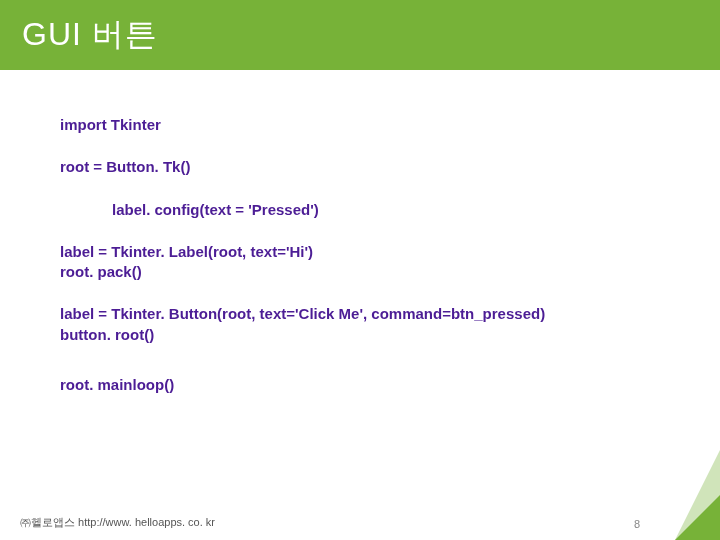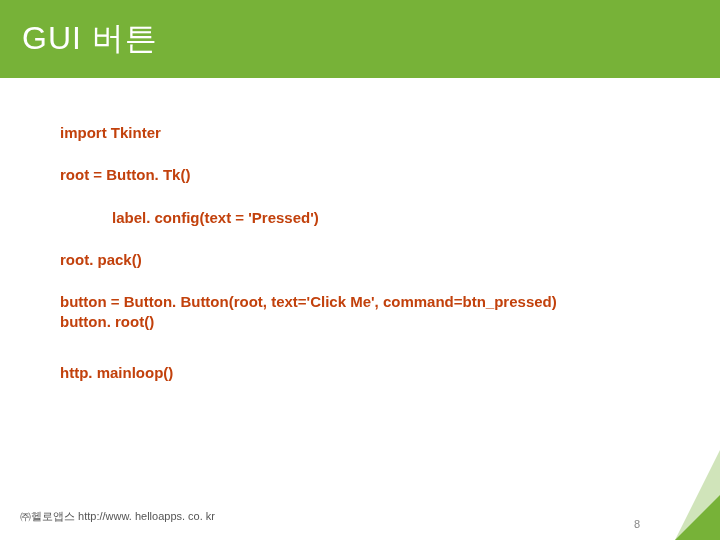--- a/index.html
+++ b/index.html
@@ -6,47 +6,47 @@
     body {
       width: 720px;
       height: 540px;
       background: #fff;
       font-family: "Malgun Gothic", "Segoe UI", Tahoma, sans-serif;
       position: relative;
       overflow: hidden;
     }
     .header-bar {
       width: 100%;
-      height: 78px;
+      height: 70px;
       background: #77b238;
       display: flex;
       align-items: center;
       padding-left: 22px;
     }
     .title {
       color: #fff;
       font-size: 32px;
       font-weight: 400;
       letter-spacing: 1px;
     }
     .content {
       padding: 45px 60px 0 60px;
     }
     .code-line {
       font-size: 15px;
-      color: #c2410c;
+      color: #4c1d95;
       font-weight: bold;
       line-height: 1.35;
       margin-bottom: 0;
     }
     .block { margin-bottom: 22px; }
     .indent { padding-left: 52px; margin-top: 12px; }
     .footer {
       position: absolute;
-      bottom: 16px;
+      bottom: 10px;
       left: 20px;
       font-size: 11px;
       color: #555;
     }
     .pagenum {
       position: absolute;
       bottom: 10px;
       right: 80px;
       font-size: 11px;
       color: #888;
@@ -85,30 +85,31 @@
 
   <div class="block">
     <div class="code-line">root = Button. Tk()</div>
   </div>
 
   <div class="block">
     <div class="code-line indent">label. config(text = 'Pressed')</div>
   </div>
 
   <div class="block">
+    <div class="code-line">label = Tkinter. Label(root, text='Hi')</div>
     <div class="code-line">root. pack()</div>
   </div>
 
   <div class="block">
-    <div class="code-line">button = Button. Button(root, text='Click Me', command=btn_pressed)</div>
+    <div class="code-line">label = Tkinter. Button(root, text='Click Me', command=btn_pressed)</div>
     <div class="code-line">button. root()</div>
   </div>
 
   <div class="block" style="margin-top:30px;">
-    <div class="code-line">http. mainloop()</div>
+    <div class="code-line">root. mainloop()</div>
   </div>
 
 </div>
 
 <div class="footer">㈜헬로앱스  http://www. helloapps. co. kr</div>
 <div class="pagenum">8</div>
 <div class="tri-accent2"></div>
 <div class="tri-accent"></div>
 
 </body></html>

